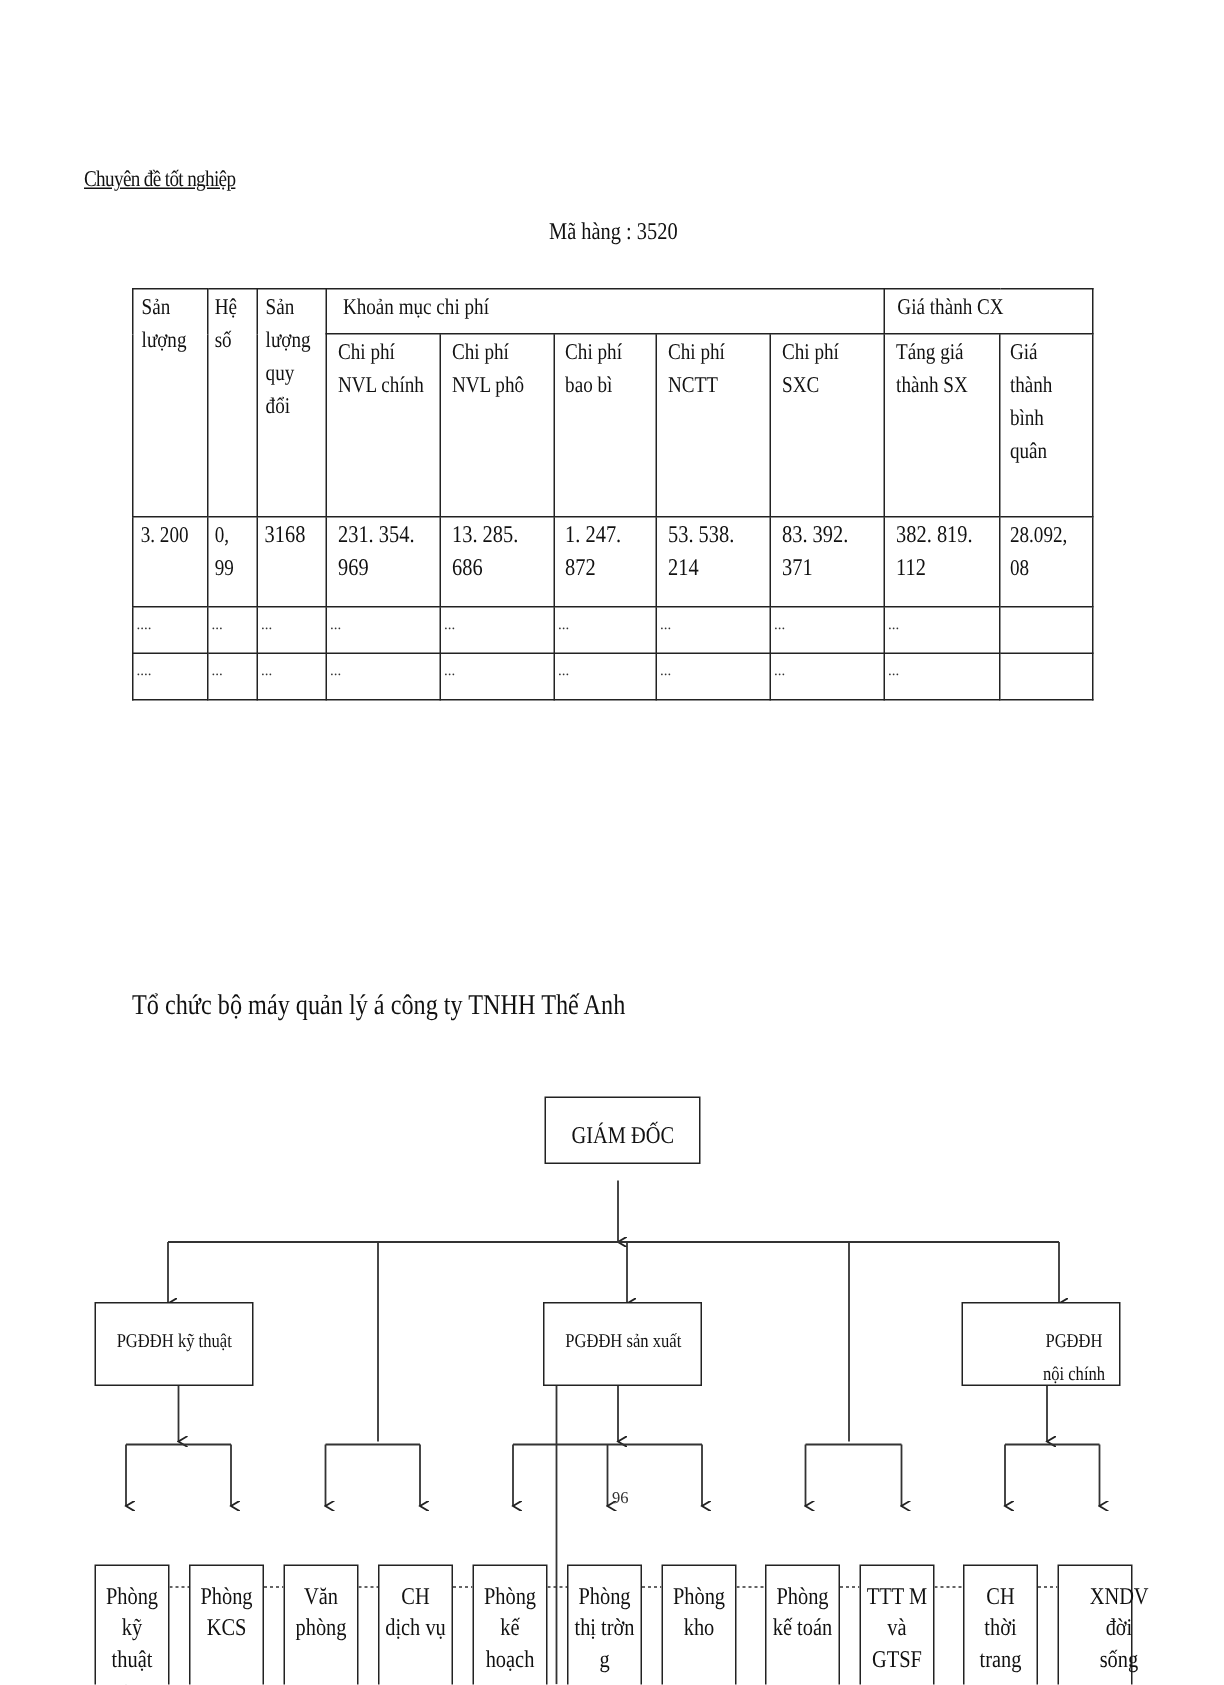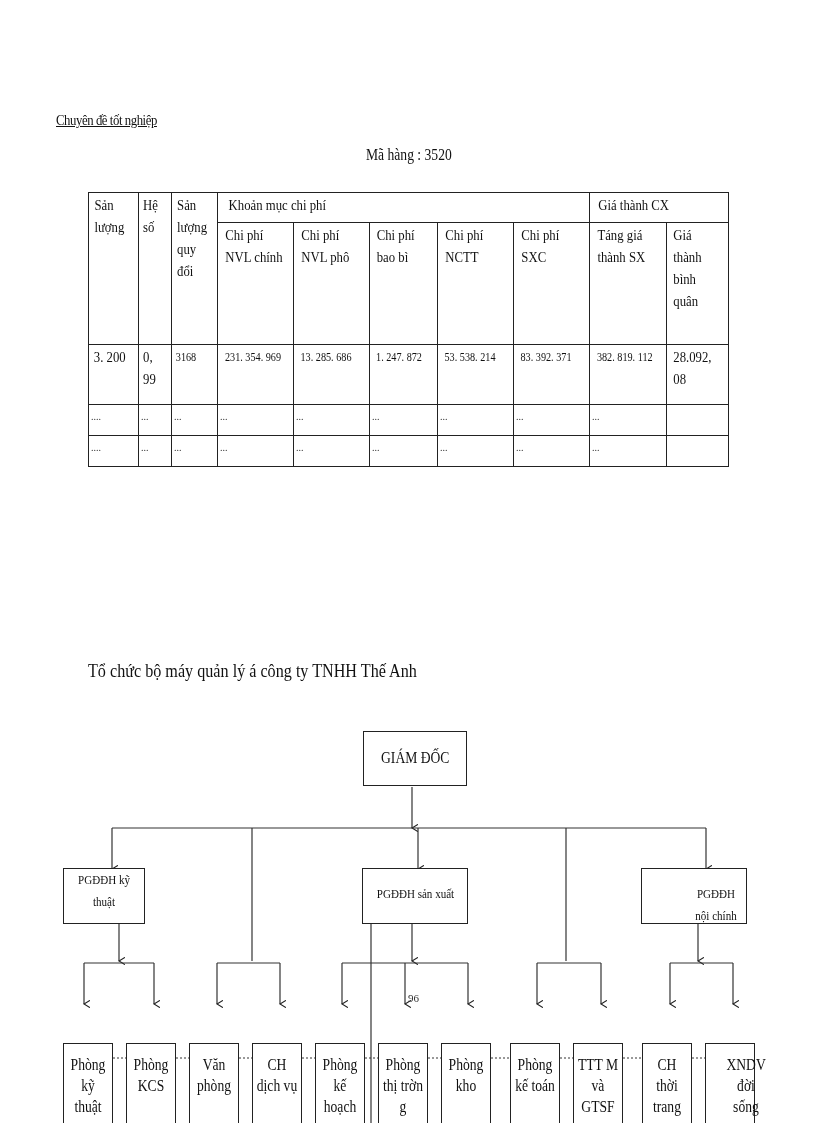--- a/index.html
+++ b/index.html
@@ -8,21 +8,21 @@
   .abs { position:absolute; }
   .header-title { left:56px; top:112px; font-size:15px; text-decoration:underline;
                   letter-spacing:-0.5px; transform:scaleX(0.85); transform-origin:left; }
   .code-line { left:366px; top:146px; font-size:16px; transform:scaleX(0.85); transform-origin:left; }
 
   table.cost { position:absolute; left:88px; top:192px; border-collapse:collapse;
                width:640px; table-layout:fixed; font-size:15px; }
   table.cost td { border:1.5px solid #222; text-align:left; vertical-align:top;
                   padding:1px 2px; line-height:22px; }
   .cond { display:inline-block; transform:scaleX(0.85); }
-  .small { font-size:12px; }
+  .small { font-size:16px; }
   .dots { font-size:10px; line-height:30px; color:#333; }
 
   .org-title { left:88px; top:660px; font-size:19px; transform:scaleX(0.85); transform-origin:left; }
 
   .box { position:absolute; border:1.5px solid #222; background:#fff; box-sizing:border-box;
          text-align:center; font-size:15px; line-height:22px; }
   .box span { display:inline-block; transform:scaleX(0.85); }
   .vbox { width:50px; height:108px; top:1043px; padding-top:10px; font-size:16px; line-height:21px; }
 
   svg.lines { position:absolute; left:0; top:0; }
@@ -158,25 +158,25 @@
     <line x1="365" y1="1058" x2="378" y2="1058"></line>
     <line x1="428" y1="1058" x2="441" y2="1058"></line>
     <line x1="491" y1="1058" x2="510" y2="1058"></line>
     <line x1="560" y1="1058" x2="573" y2="1058"></line>
     <line x1="623" y1="1058" x2="642" y2="1058"></line>
     <line x1="692" y1="1058" x2="705" y2="1058"></line>
   </g>
   <text x="408" y="1002" font-size="11" font-family="Liberation Serif, serif" fill="#333">96</text>
 </svg>
 
-<div class="box" style="left:363px; top:731px; width:104px; height:55px; padding-top:15px; font-size:16px;">
+<div class="box" style="left:363px; top:731px; width:104px; height:45px; padding-top:15px; font-size:16px;">
   <span>GIÁM ĐỐC</span>
 </div>
 
-<div class="box" style="left:63px; top:868px; width:82px; height:56px; font-size:13px;">
+<div class="box" style="left:63px; top:868px; width:106px; height:56px; padding-top:14px; font-size:13px;">
   <span>PGĐĐH kỹ thuật</span>
 </div>
 <div class="box" style="left:362px; top:868px; width:106px; height:56px; padding-top:14px; font-size:13px;">
   <span>PGĐĐH sản xuất</span>
 </div>
 <div class="box" style="left:641px; top:868px; width:106px; height:56px; padding-top:14px; font-size:13px;padding-left:44px;">
   <span>PGĐĐH nội chính</span>
 </div>
 
 <div class="box vbox" style="left:63px;"><span>Phòng kỹ thuật</span></div>

